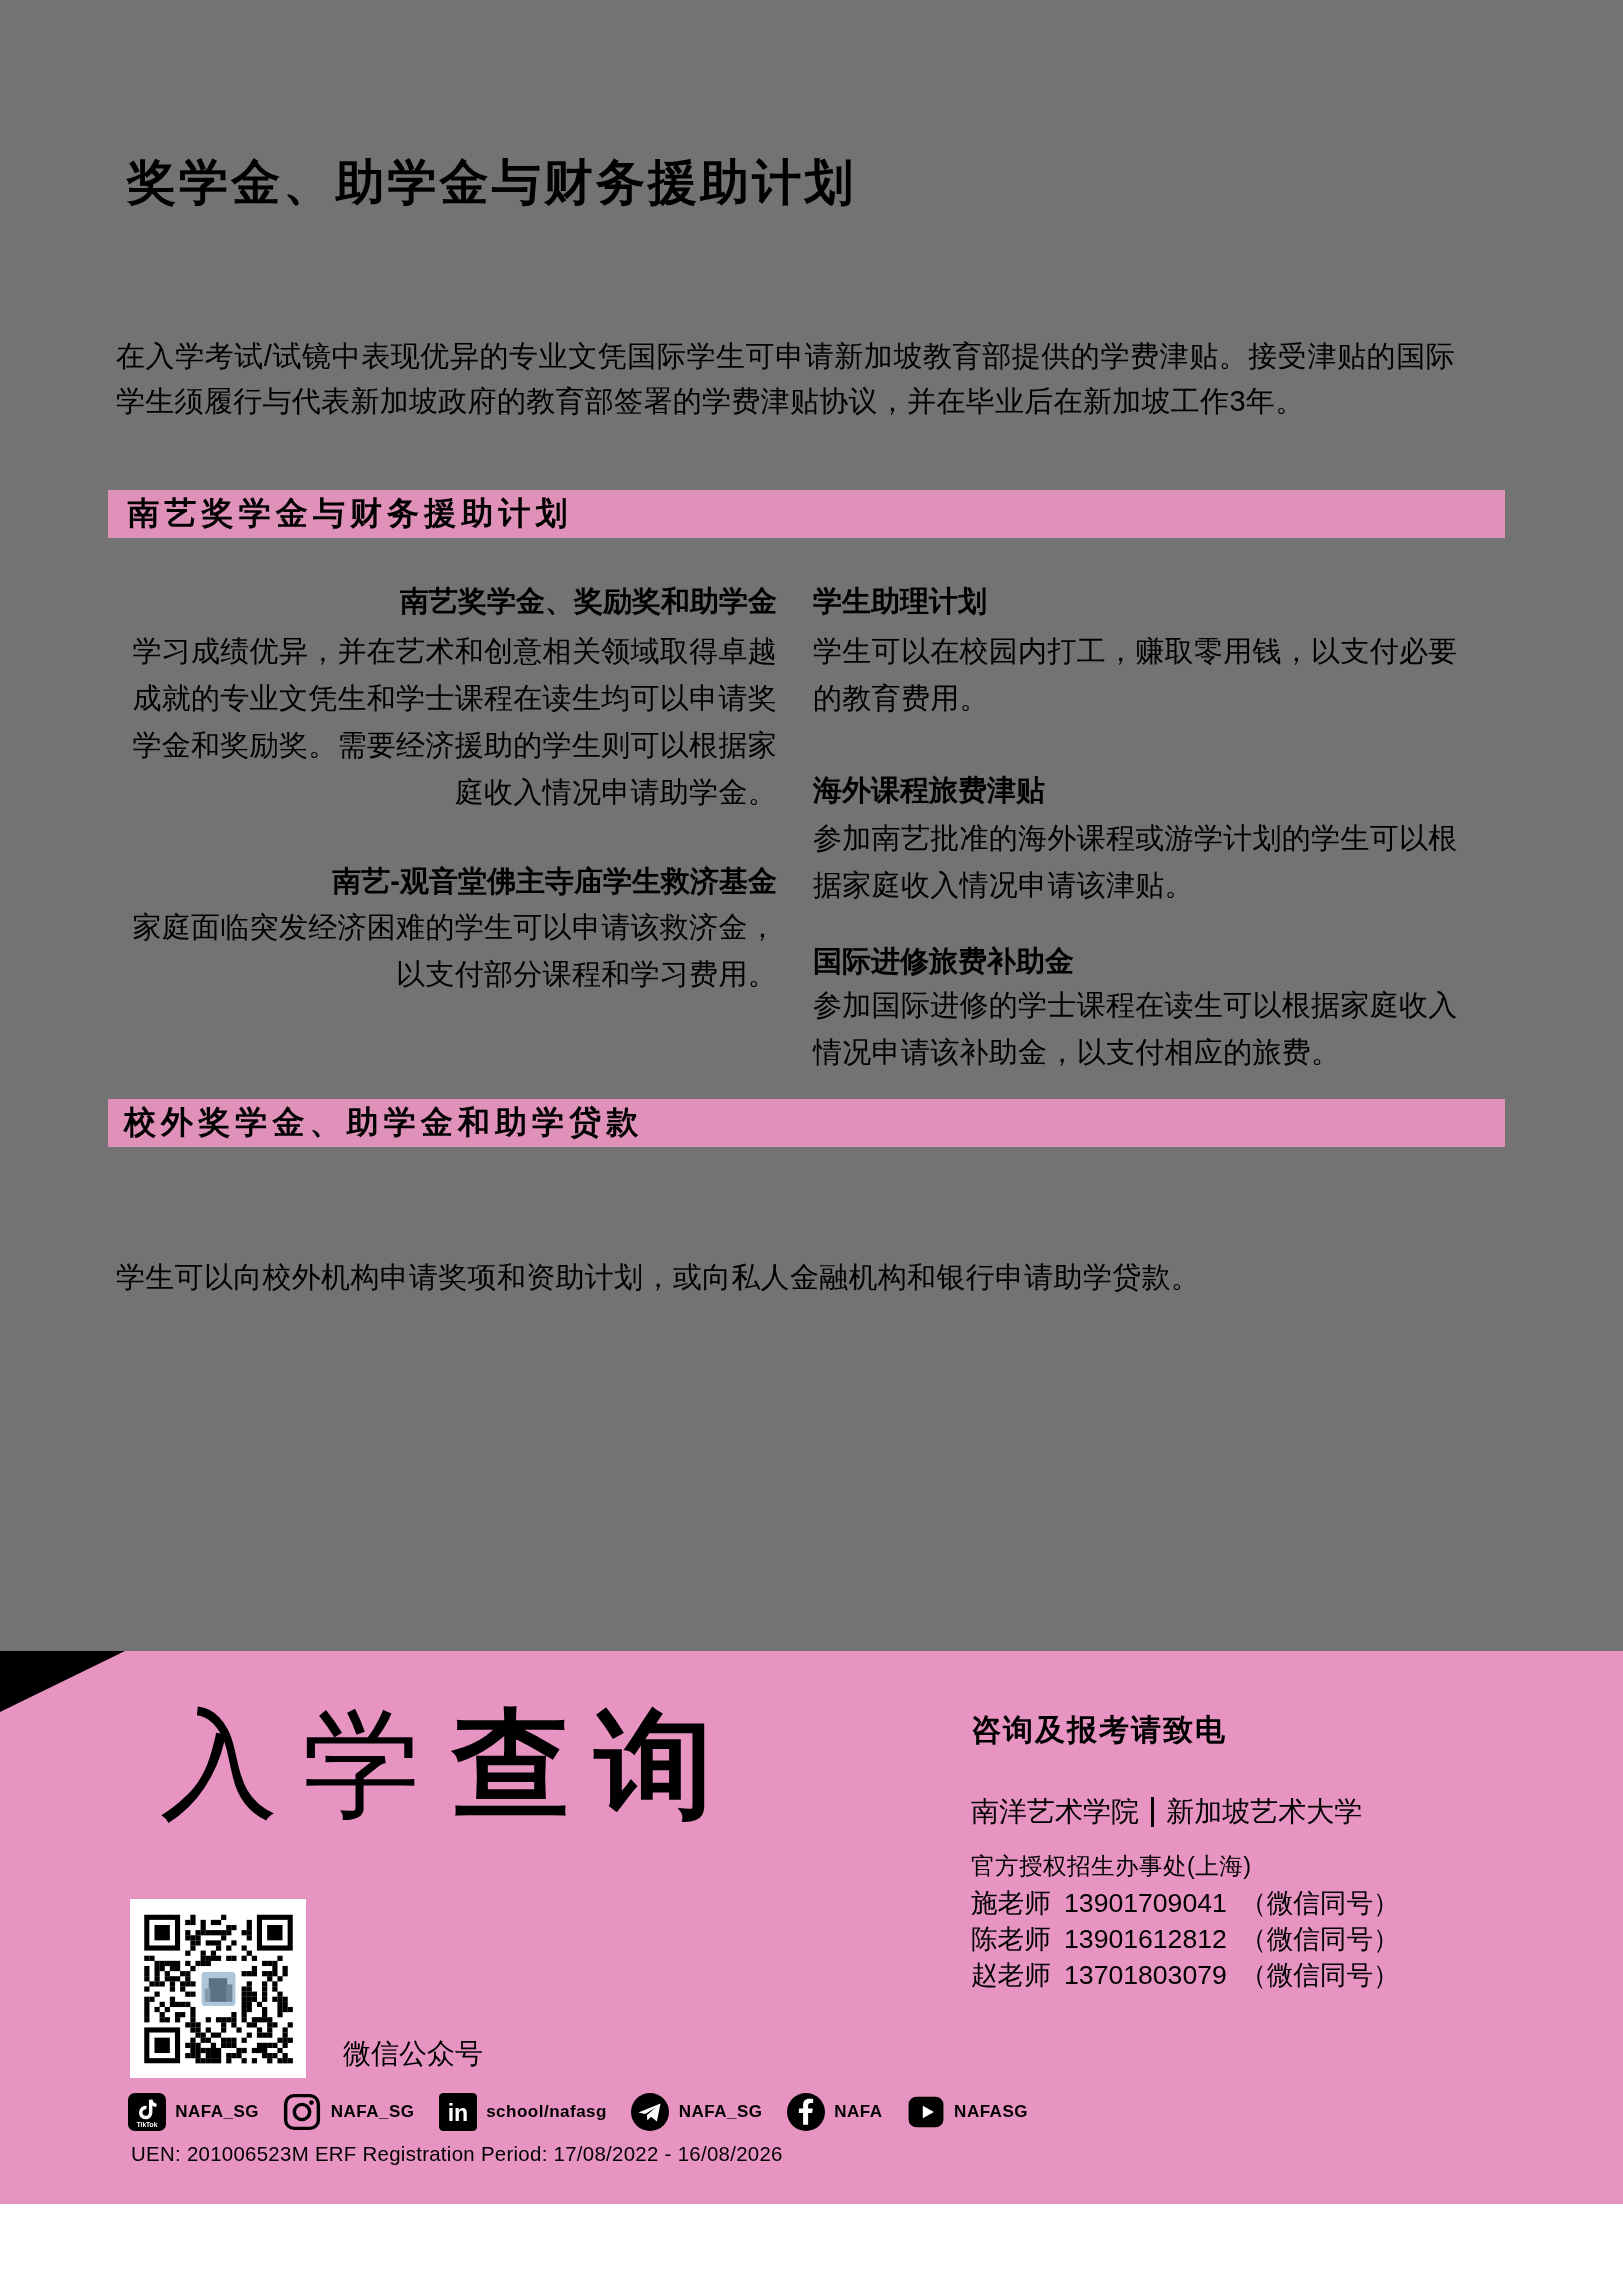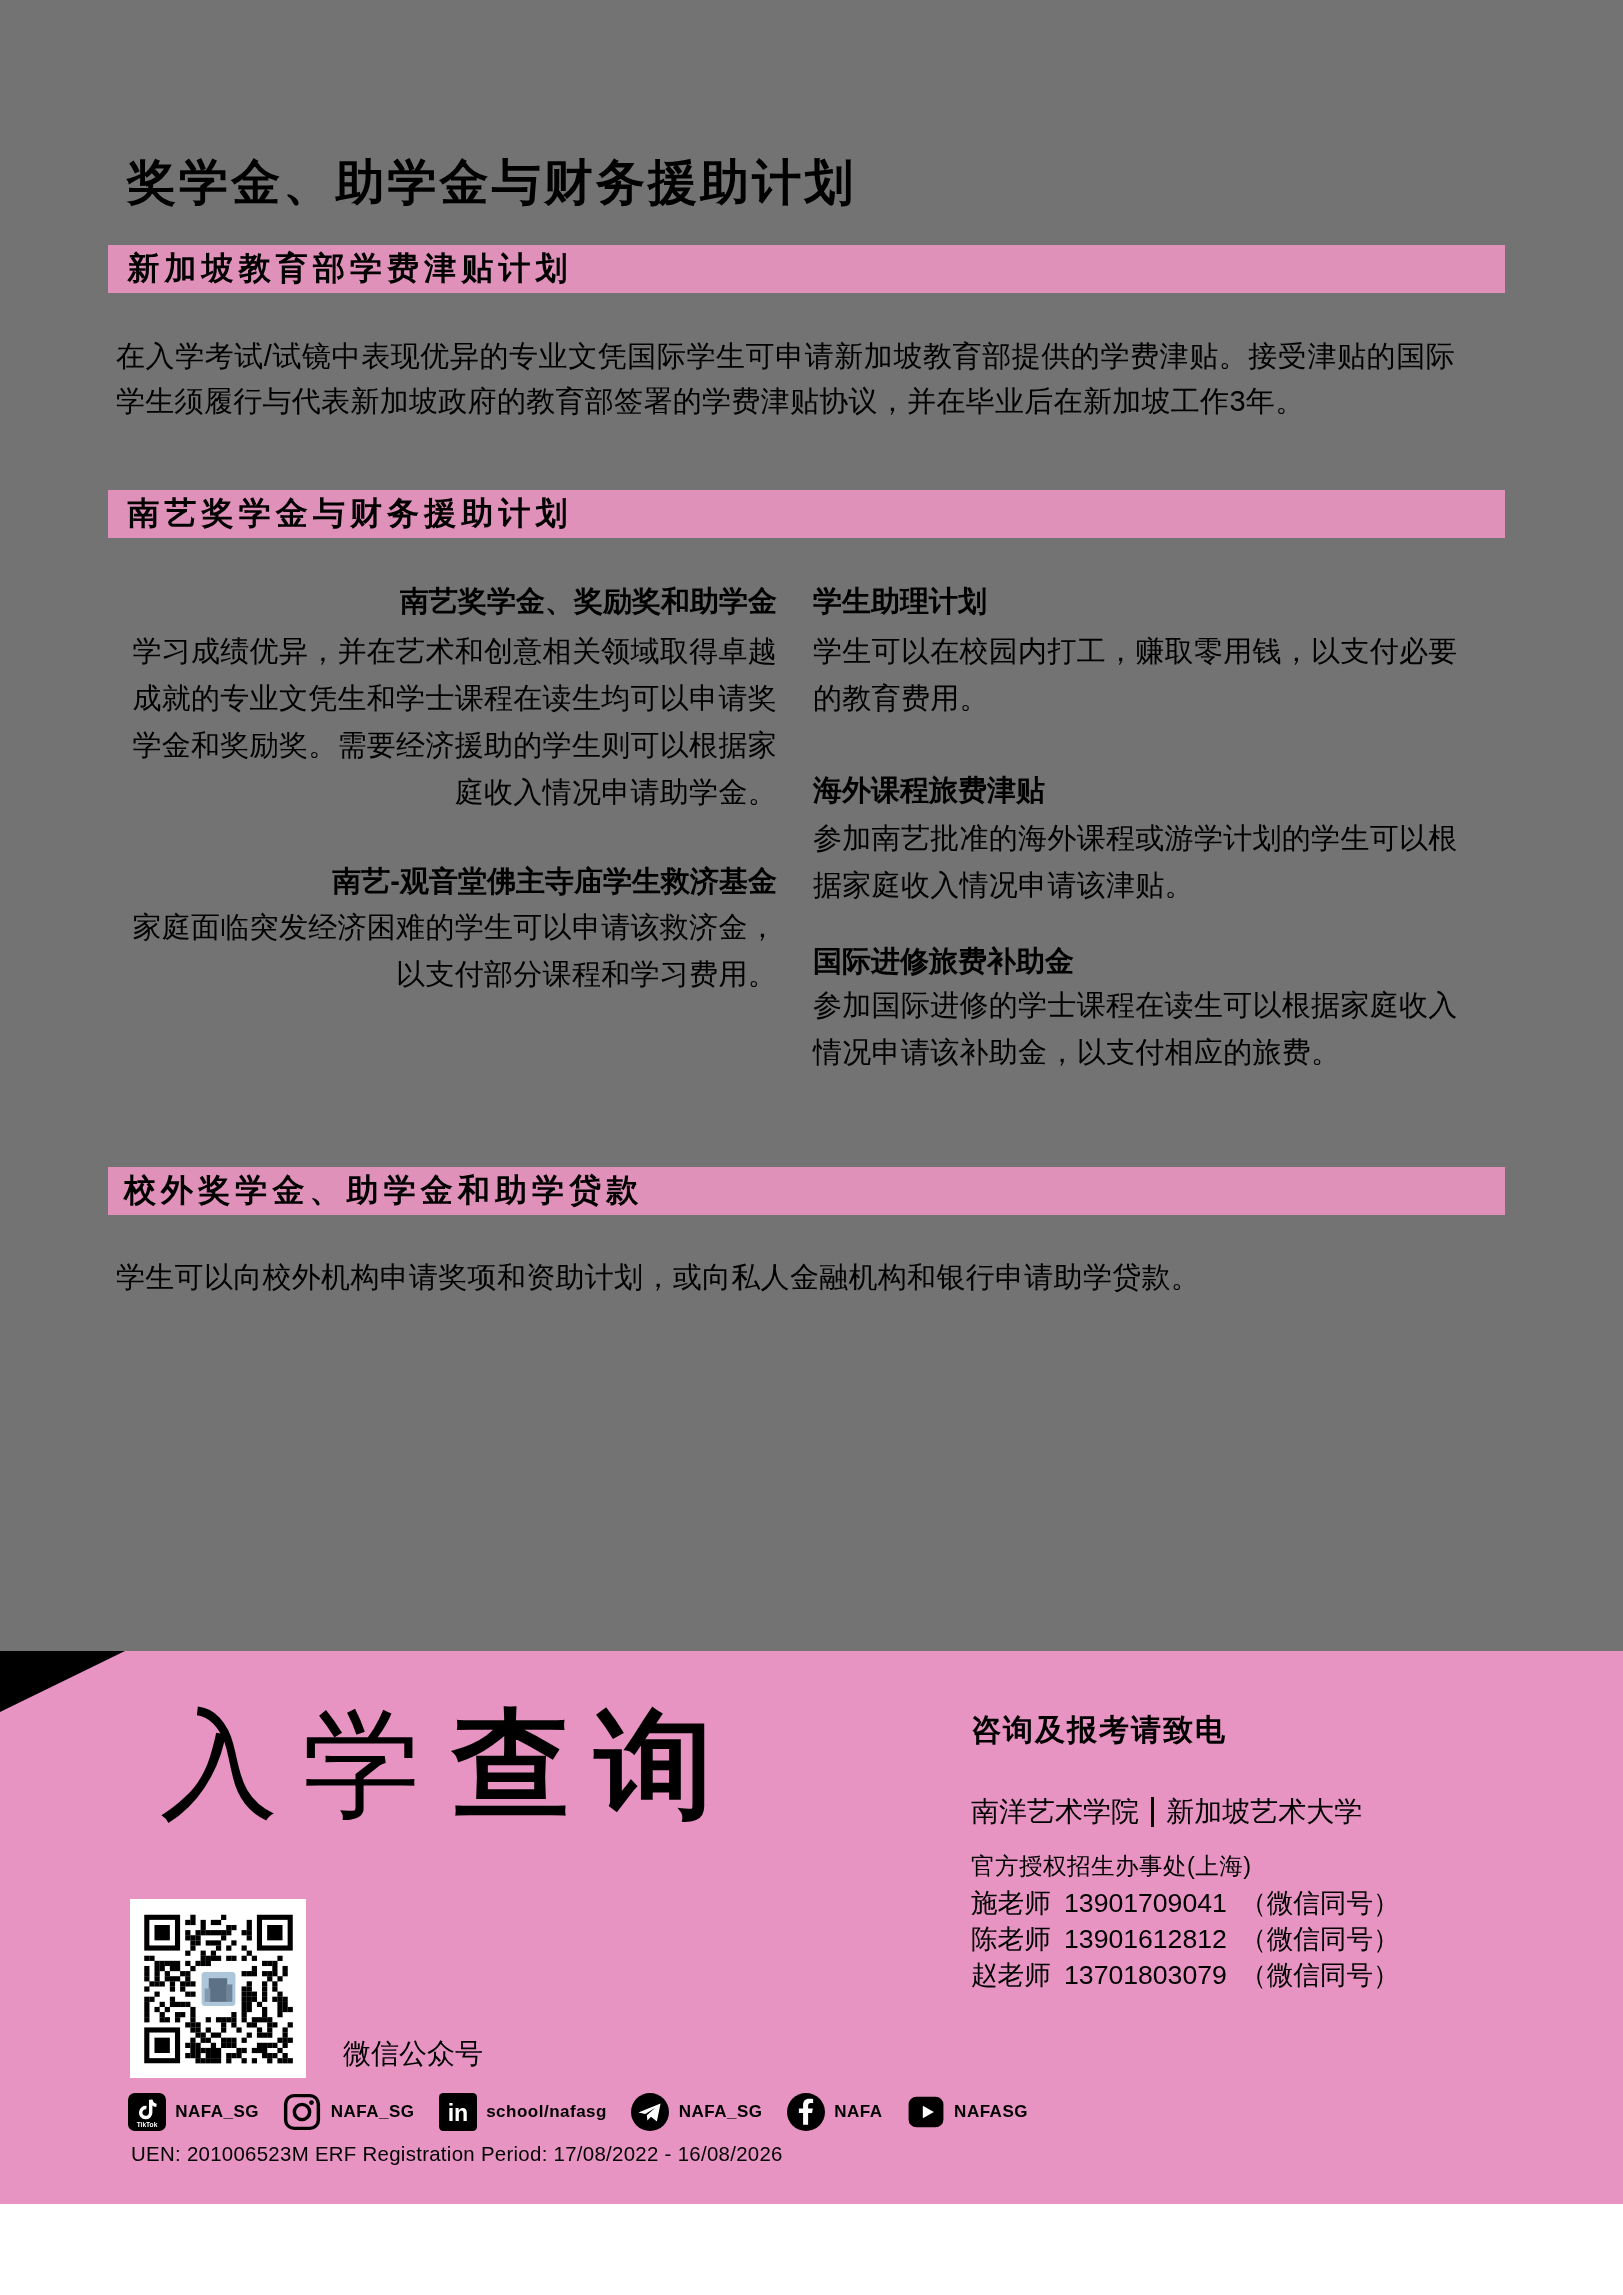--- a/index.html
+++ b/index.html
@@ -11,21 +11,21 @@
   .page-title{
     position:absolute;left:127px;top:117px;font-size:49px;font-weight:900;
     letter-spacing:3.1px;white-space:nowrap;
   }
   .banner{
     position:absolute;left:108px;width:1397px;height:48px;background:#e091ba;
     display:flex;align-items:center;padding-left:19.4px;box-sizing:border-box;
   }
   #banner-moe{top:245px;}
   #banner-nafa{top:490px;}
-  #banner-external{top:1167px;padding-left:16px;}
+  #banner-external{top:1099px;padding-left:16px;}
   .banner-label{font-size:32px;font-weight:900;letter-spacing:5.1px;white-space:nowrap;}
   .para{
     position:absolute;left:116px;width:1339px;font-size:29px;line-height:45px;
     text-align:justify;letter-spacing:0.3px;
   }
   #para-moe{top:305px;}
   #para-external{top:1226px;width:1339px;}
   .col-h{position:absolute;font-size:29px;font-weight:900;line-height:36px;white-space:nowrap;}
   .col-p{position:absolute;font-size:29px;line-height:47px;letter-spacing:0.3px;}
   .col-left-x{left:128px;width:649px;text-align:right;}
@@ -72,23 +72,20 @@
   .social-label{font-size:17px;font-weight:700;letter-spacing:0.5px;white-space:nowrap;}
   #uen-line{position:absolute;left:131px;top:492px;font-size:20.4px;letter-spacing:0.3px;}
 </style>
 </head>
 <body>
 
 <div id="page">
 
   <h1 class="page-title">奖学金、助学金与财务援助计划</h1>
 
-  <div class="banner" id="banner-moe">
-    <span class="banner-label">新加坡教育部学费津贴计划</span>
-  </div>
   <p class="para" id="para-moe">在入学考试/试镜中表现优异的专业文凭国际学生可申请新加坡教育部提供的学费津贴。接受津贴的国际学生须履行与代表新加坡政府的教育部签署的学费津贴协议，并在毕业后在新加坡工作3年。</p>
 
   <div class="banner" id="banner-nafa">
     <span class="banner-label">南艺奖学金与财务援助计划</span>
   </div>
 
   <h3 class="col-h col-left-x" id="lh1">南艺奖学金、奖励奖和助学金</h3>
   <p class="col-p col-left-x" id="lp1">学习成绩优异，并在艺术和创意相关领域取得卓越成就的专业文凭生和学士课程在读生均可以申请奖学金和奖励奖。需要经济援助的学生则可以根据家庭收入情况申请助学金。</p>
   <h3 class="col-h col-left-x" id="lh2">南艺-观音堂佛主寺庙学生救济基金</h3>
   <p class="col-p col-left-x" id="lp2">家庭面临突发经济困难的学生可以申请该救济金，以支付部分课程和学习费用。</p>

